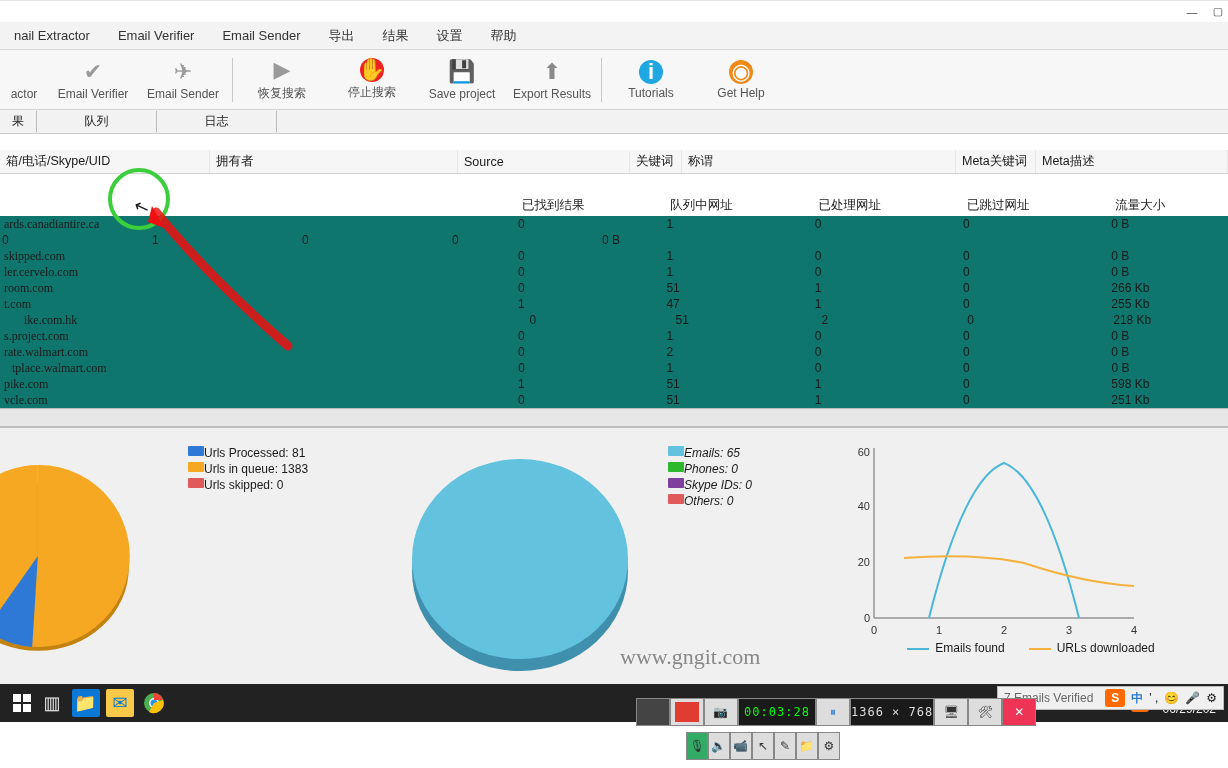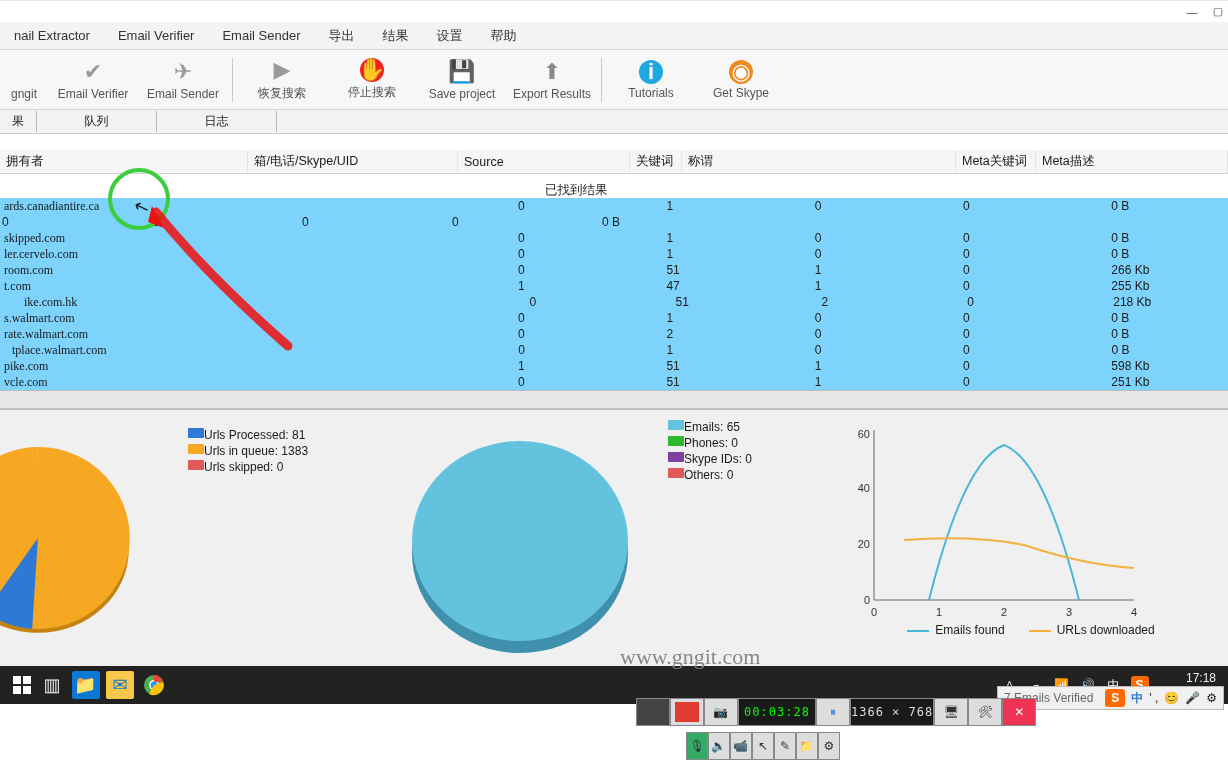--- a/index.html
+++ b/index.html
@@ -27,21 +27,21 @@
 
 
 .col-head { display:flex; align-items:center; height:24px; background:#f6f6f6; border-bottom:1px solid #d1d1d1; margin-top:16px; font-size:12.5px; }
 .col-head .c { border-right:1px solid #e6e6e6; padding:3px 6px; }
 
 
 .stats-head { display:flex; align-items:center; height:22px; background:#fff; font-size:12.5px; }
 .stats-head .c { padding:2px 6px; }
 
 
-.data-rows { background:#7dd3fc; font-size:12px; }
+.data-rows { background:#0f766e; font-size:12px; }
 .data-row { display:flex; align-items:center; height:16px; }
 .data-row .host { padding:0 4px; font-family: "MS Sans Serif", Tahoma; white-space:nowrap; overflow:hidden; }
 .data-row .cnt { width:150px; text-align:left; padding:0 2px; }
 
 
 .charts-area { height: 258px; background:#f0f0f0; border-top:2px solid #bfbfbf; display:flex; align-items:stretch; position:relative; }
 .legend { display:flex; flex-direction:column; gap:2px; font-size:12px; padding:6px 8px; }
 .legend .row { display:flex; align-items:flex-start; gap:0; }
 .legend .sw { width:16px; height:10px; border-radius:1px; }
 
@@ -99,21 +99,21 @@
     <div class="item">Email Sender</div>
     <div class="item">导出</div>
     <div class="item">结果</div>
     <div class="item">设置</div>
     <div class="item">帮助</div>
   </div>
 
   <div class="toolbar">
     <div class="tb-btn" style="min-width:48px;">
       <span class="ic"></span>
-      <span>gngit</span>
+      <span>actor</span>
     </div>
     <div class="tb-btn">
       <span class="ic" style="color:#9a9a9a;">✔</span>
       <span>Email Verifier</span>
     </div>
     <div class="tb-btn">
       <span class="ic" style="color:#9a9a9a;">✈</span>
       <span>Email Sender</span>
     </div>
     <div class="tb-sep"></div>
@@ -133,41 +133,41 @@
       <span class="ic" style="color:#8a8a8a;">⬆</span>
       <span>Export Results</span>
     </div>
     <div class="tb-sep"></div>
     <div class="tb-btn">
       <span class="ic" style="background:#1ea7e0;color:#fff;border-radius:50%;width:24px;height:24px;font-weight:bold;">i</span>
       <span>Tutorials</span>
     </div>
     <div class="tb-btn">
       <span class="ic" style="background:#f08a1d;color:#fff;border-radius:50%;width:24px;height:24px;">◉</span>
-      <span>Get Skype</span>
+      <span>Get Help</span>
     </div>
   </div>
 
   <div class="sec-toolbar">
     <div class="cell" style="min-width:30px;">果</div>
     <div class="cell" style="min-width:120px;">队列</div>
     <div class="cell" style="min-width:120px;">日志</div>
   </div>
 
   <div class="col-head">
+    <div class="c" style="width:210px;">箱/电话/Skype/UID</div>
     <div class="c" style="width:248px;">拥有者</div>
-    <div class="c" style="width:210px;">箱/电话/Skype/UID</div>
     <div class="c" style="width:172px;">Source</div>
     <div class="c" style="width:52px;">关键词</div>
     <div class="c" style="width:274px;">称谓</div>
     <div class="c" style="width:80px;">Meta关键词</div>
     <div class="c" style="flex:1;">Meta描述</div>
   </div>
 
-  <div class="stats-head" style="margin-top:2px;flex-direction:column;">
+  <div class="stats-head" style="margin-top:20px;">
     <div class="c" style="width:522px;"></div>
     <div class="c" style="width:150px;">已找到结果</div>
     <div class="c" style="width:150px;">队列中网址</div>
     <div class="c" style="width:150px;">已处理网址</div>
     <div class="c" style="width:150px;">已跳过网址</div>
     <div class="c" style="width:120px;">流量大小</div>
   </div>
 
   <div class="data-rows" id="rows">
       <div class="data-row">
@@ -219,21 +219,21 @@
       </div>
       <div class="data-row">
         <div class="host" style="width:522px;margin-left:20px;">ike.com.hk</div>
         <div class="cnt">0</div>
         <div class="cnt">51</div>
         <div class="cnt">2</div>
         <div class="cnt">0</div>
         <div class="cnt" style="width:120px;">218 Kb</div>
       </div>
       <div class="data-row">
-        <div class="host" style="width:522px;">s.walmart.com</div>
+        <div class="host" style="width:522px;">s.project.com</div>
         <div class="cnt">0</div>
         <div class="cnt">1</div>
         <div class="cnt">0</div>
         <div class="cnt">0</div>
         <div class="cnt" style="width:120px;">0 B</div>
       </div>
       <div class="data-row">
         <div class="host" style="width:522px;">rate.walmart.com</div>
         <div class="cnt">0</div>
         <div class="cnt">2</div>
@@ -295,21 +295,21 @@
           <span>Urls skipped: 0</span>
         </div>
     </div>
 
     <div style="width:280px; display:flex; align-items:center; justify-content:center;">
       <svg width="230" height="230" viewBox="0 0 230 230">
         <ellipse cx="115" cy="130" rx="108" ry="100" fill="#3f90ac"></ellipse>
         <ellipse cx="115" cy="118" rx="108" ry="100" fill="#63c2de"></ellipse>
       </svg>
     </div>
-    <div class="legend" style="width:160px; padding-top:10px;">
+    <div class="legend" style="width:160px; padding-top:18px;font-style:italic;">
       <div class="row">
           <span class="sw" style="background:#63c2de;"></span>
           <span>Emails: 65</span>
         </div>
       <div class="row">
           <span class="sw" style="background:#2eb82e;"></span>
           <span>Phones: 0</span>
         </div>
       <div class="row">
           <span class="sw" style="background:#7e3f9d;"></span>

